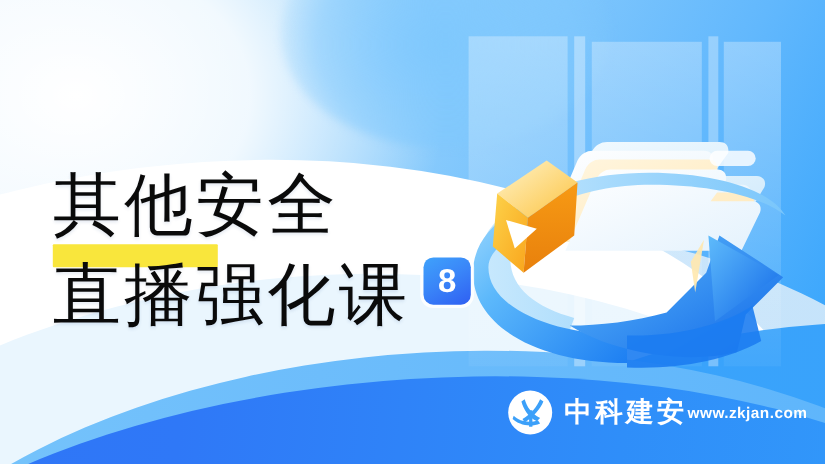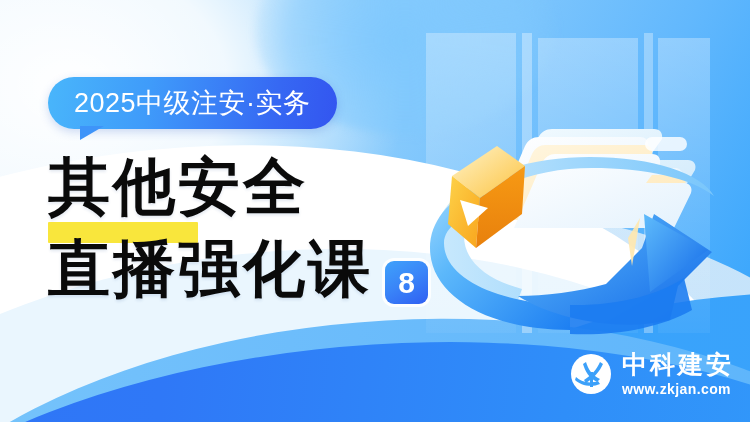--- a/index.html
+++ b/index.html
@@ -98,55 +98,55 @@
     border-top:14px solid #3e94f9;
   }
 
   
   .headline{position:absolute;left:48px;top:152px;width:400px;}
   .hl-row{position:relative;display:flex;align-items:flex-end;}
   .hl-line{
     position:relative;z-index:2;
     color:#0a0a0a;
     font-family:"Liberation Serif","DejaVu Serif",serif;
-    font-weight:700;
+    font-weight:400;
     font-size:62px;
     line-height:70px;
     letter-spacing:3px;
     white-space:nowrap;
     text-shadow:0 2px 3px rgba(30,70,140,.12);
   }
   .hl-underline{
     position:absolute;z-index:1;
     left:0;top:70px;width:150px;height:21px;
     background:#f9e63c;
     border-radius:1px;
   }
-  .hl-row2{margin-top:12px;display:flex;align-items:flex-end;}
+  .hl-row2{margin-top:12px;display:flex;align-items:flex-start;}
   .badge{
     margin-left:12px;
     width:43px;height:43px;
     border-radius:9px;
     background:linear-gradient(150deg,#3fa2fb 0%,#3a85f8 48%,#2f5ff2 100%);
     box-shadow:0 0 0 3px rgba(255,255,255,.85);
     display:flex;align-items:center;justify-content:center;
   }
   .badge span{
     color:#ffffff;font-size:30px;font-weight:700;line-height:1;
     font-family:"Liberation Sans","DejaVu Sans",sans-serif;
   }
 
   
   .logo{
     position:absolute;right:16px;bottom:26px;
     display:flex;align-items:center;gap:10px;
   }
   .logo-mark{width:42px;height:42px;flex:0 0 auto;}
   .logo-mark svg{display:block;}
-  .logo-text{display:flex;flex-direction:column;line-height:1;}
+  .logo-text{display:flex;flex-direction:row;line-height:1;}
   .logo-cn{
     color:#ffffff;font-size:25px;font-weight:700;letter-spacing:3px;
     font-family:"Liberation Sans","DejaVu Sans",sans-serif;
   }
   .logo-url{
     margin-top:5px;
     color:#ffffff;font-size:14px;font-weight:700;letter-spacing:.4px;
     font-family:"Liberation Sans","DejaVu Sans",sans-serif;
   }
 </style>
@@ -245,26 +245,20 @@
 
       <g>
         <polygon points="60,176 105,146 133,166 88,198" fill="url(#cubeTopG)"></polygon>
         <polygon points="60,176 88,198 84,248 56,224" fill="url(#cubeFrontG)"></polygon>
         <polygon points="88,198 133,166 130,214 84,248" fill="url(#cubeSideG)"></polygon>
         <polygon points="68,200 96,208 76,226" fill="#ffffff"></polygon>
       </g>
     </svg>
   </div>
 
-  <div class="tag-wrap">
-    <div class="tag-pill">
-      <span>2025中级注安·实务</span>
-      <i class="tag-tail"></i>
-    </div>
-  </div>
 
   <div class="headline">
     <div class="hl-row">
       <i class="hl-underline"></i>
       <div class="hl-line">其他安全</div>
     </div>
     <div class="hl-row hl-row2">
       <div class="hl-line">直播强化课</div>
       <div class="badge">
         <span>8</span>

